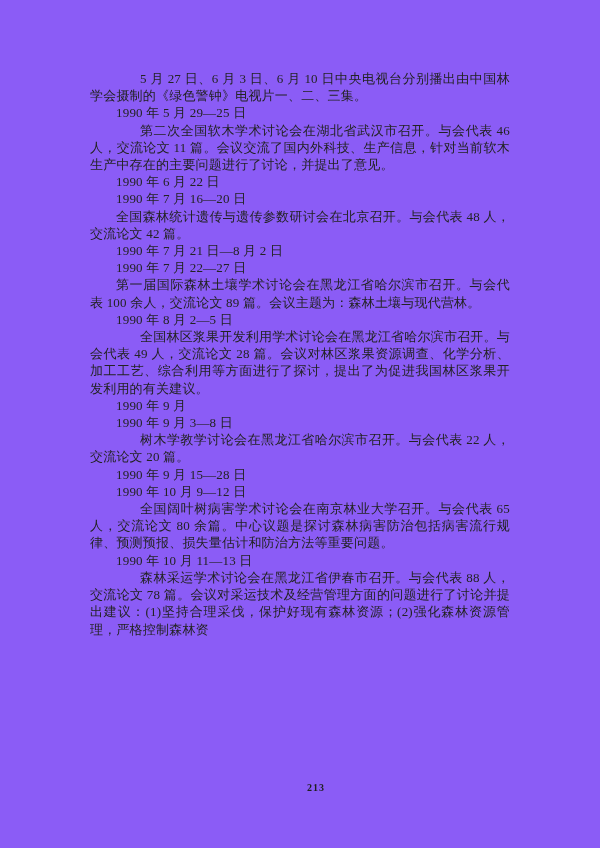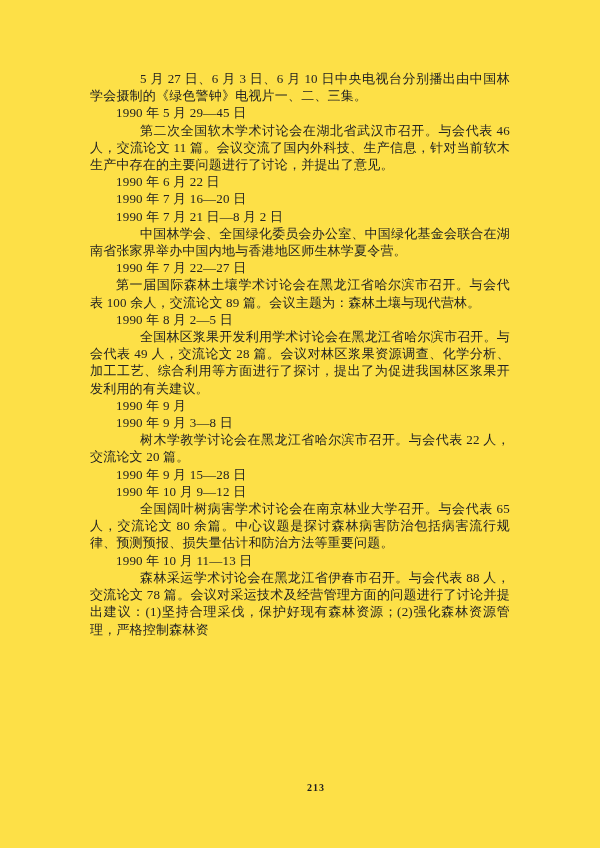--- a/index.html
+++ b/index.html
@@ -5,21 +5,21 @@
   html, body {
     margin: 0;
     padding: 0;
     background: #e8e8e8;
   }
   .page {
     position: relative;
     width: 600px;
     height: 848px;
     margin: 0 auto;
-    background: #fde047;
+    background: #8b5cf6;
     overflow: hidden;
     font-family: "Liberation Serif", "DejaVu Serif", serif;
   }
   .text-block {
     position: absolute;
     left: 90px;
     top: 70px;
     width: 420px;
     font-size: 13px;
     line-height: 17.2px;
@@ -53,26 +53,26 @@
     padding-left: 16px;
   }
 </style>
 </head>
 <body>
 
 <div class="page">
   <div class="text-block">
 
   <p class="body indent-deep">5 月 27 日、6 月 3 日、6 月 10 日中央电视台分别播出由中国林学会摄制的《绿色警钟》电视片一、二、三集。</p>
-      <p class="date">1990 年 5 月 29—45 日</p>
+      <p class="date">1990 年 5 月 29—25 日</p>
       <p class="body indent-deep">第二次全国软木学术讨论会在湖北省武汉市召开。与会代表 46 人，交流论文 11 篇。会议交流了国内外科技、生产信息，针对当前软木生产中存在的主要问题进行了讨论，并提出了意见。</p>
       <p class="date">1990 年 6 月 22 日</p>
       <p class="date">1990 年 7 月 16—20 日</p>
+      <p class="body indent-normal">全国森林统计遗传与遗传参数研讨会在北京召开。与会代表 48 人，交流论文 42 篇。</p>
       <p class="date">1990 年 7 月 21 日—8 月 2 日</p>
-      <p class="body indent-deep">中国林学会、全国绿化委员会办公室、中国绿化基金会联合在湖南省张家界举办中国内地与香港地区师生林学夏令营。</p>
       <p class="date">1990 年 7 月 22—27 日</p>
       <p class="body indent-normal">第一届国际森林土壤学术讨论会在黑龙江省哈尔滨市召开。与会代表 100 余人，交流论文 89 篇。会议主题为：森林土壤与现代营林。</p>
       <p class="date">1990 年 8 月 2—5 日</p>
       <p class="body indent-deep">全国林区浆果开发利用学术讨论会在黑龙江省哈尔滨市召开。与会代表 49 人，交流论文 28 篇。会议对林区浆果资源调查、化学分析、加工工艺、综合利用等方面进行了探讨，提出了为促进我国林区浆果开发利用的有关建议。</p>
       <p class="date">1990 年 9 月</p>
       <p class="date">1990 年 9 月 3—8 日</p>
       <p class="body indent-deep">树木学教学讨论会在黑龙江省哈尔滨市召开。与会代表 22 人，交流论文 20 篇。</p>
       <p class="date">1990 年 9 月 15—28 日</p>
       <p class="date">1990 年 10 月 9—12 日</p>
       <p class="body indent-deep">全国阔叶树病害学术讨论会在南京林业大学召开。与会代表 65 人，交流论文 80 余篇。中心议题是探讨森林病害防治包括病害流行规律、预测预报、损失量估计和防治方法等重要问题。</p>

